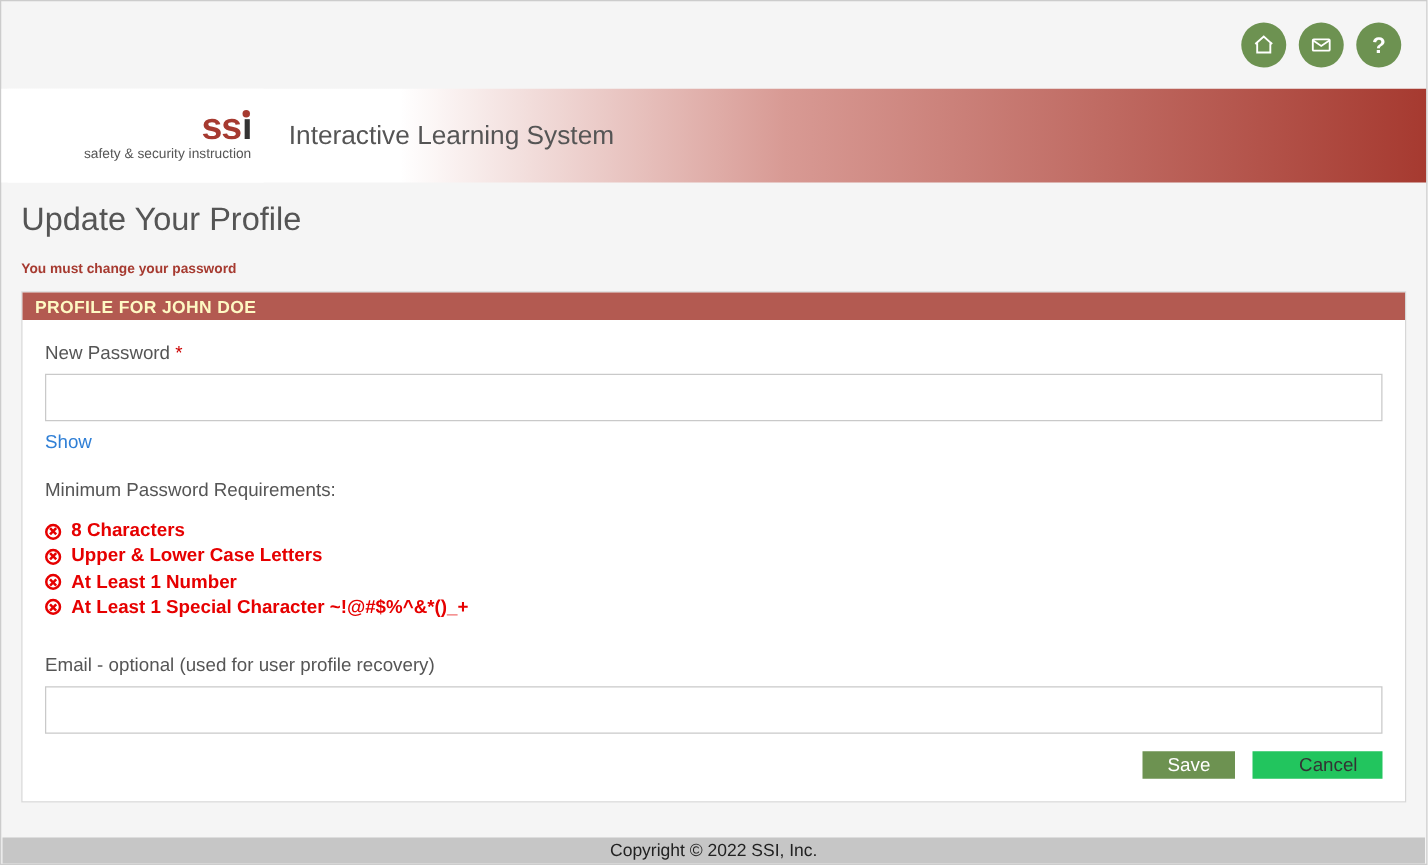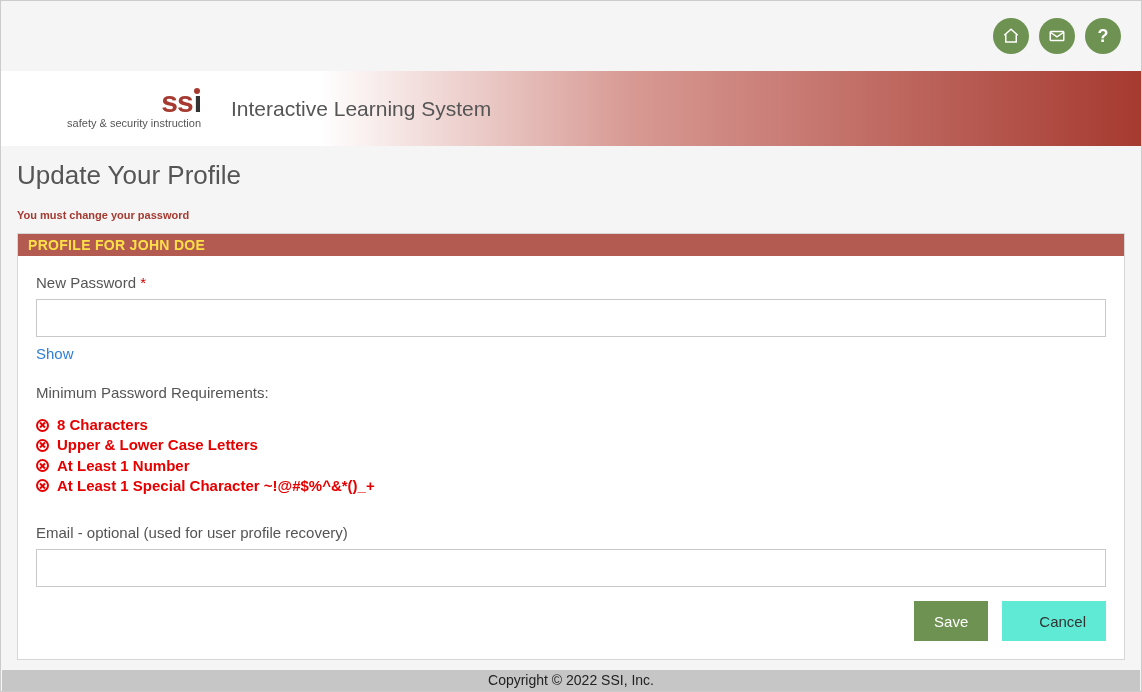--- a/index.html
+++ b/index.html
@@ -100,21 +100,21 @@
       font-weight: bold;
       font-size: 11px;
       margin-bottom: 12px;
     }
     .panel {
       border: 1px solid #d7d7d7;
       background: #fff;
     }
     .panel-header {
       background: #b35a51;
-      color: #fde047;
+      color: #fef9c3;
       font-weight: bold;
       padding: 3px 10px;
       font-size: 14px;
       letter-spacing: 0.3px;
     }
     .panel-body {
       padding: 18px 18px 18px 18px;
     }
     .row {
       display: flex;
@@ -189,29 +189,29 @@
     .x-icon::before, .x-icon::after {
       content:''; position:absolute; left:1px; right:1px; top:50%; height:2px; background:#e60000;
     }
     .x-icon::before { transform: translateY(-50%) rotate(45deg);}
     .x-icon::after  { transform: translateY(-50%) rotate(-45deg);}
     .email-label { color:#555; font-size:15px; margin-top:28px; margin-bottom:8px;}
     .actions {
       display:flex; justify-content:flex-end; gap:14px; margin-top:14px;
     }
     .btn {
-      height: 40px;
+      height: 22px;
       padding: 0 20px;
       font-size: 15px;
       border: none;
       cursor: pointer;
       text-align: center;
     }
     .btn-save { background:#6d9251; color:#fff; }
-    .btn-cancel { background:#5eead4; color:#333;padding-left:37px; }
+    .btn-cancel { background:#22c55e; color:#333;padding-left:37px; }
     .footer {
       position: absolute;
       bottom: 0;
       left: 1px;
       right: 1px;
       height: 21px;
       background: #c6c6c6;
       text-align: center;
       font-size: 14px;
       color: #222;

